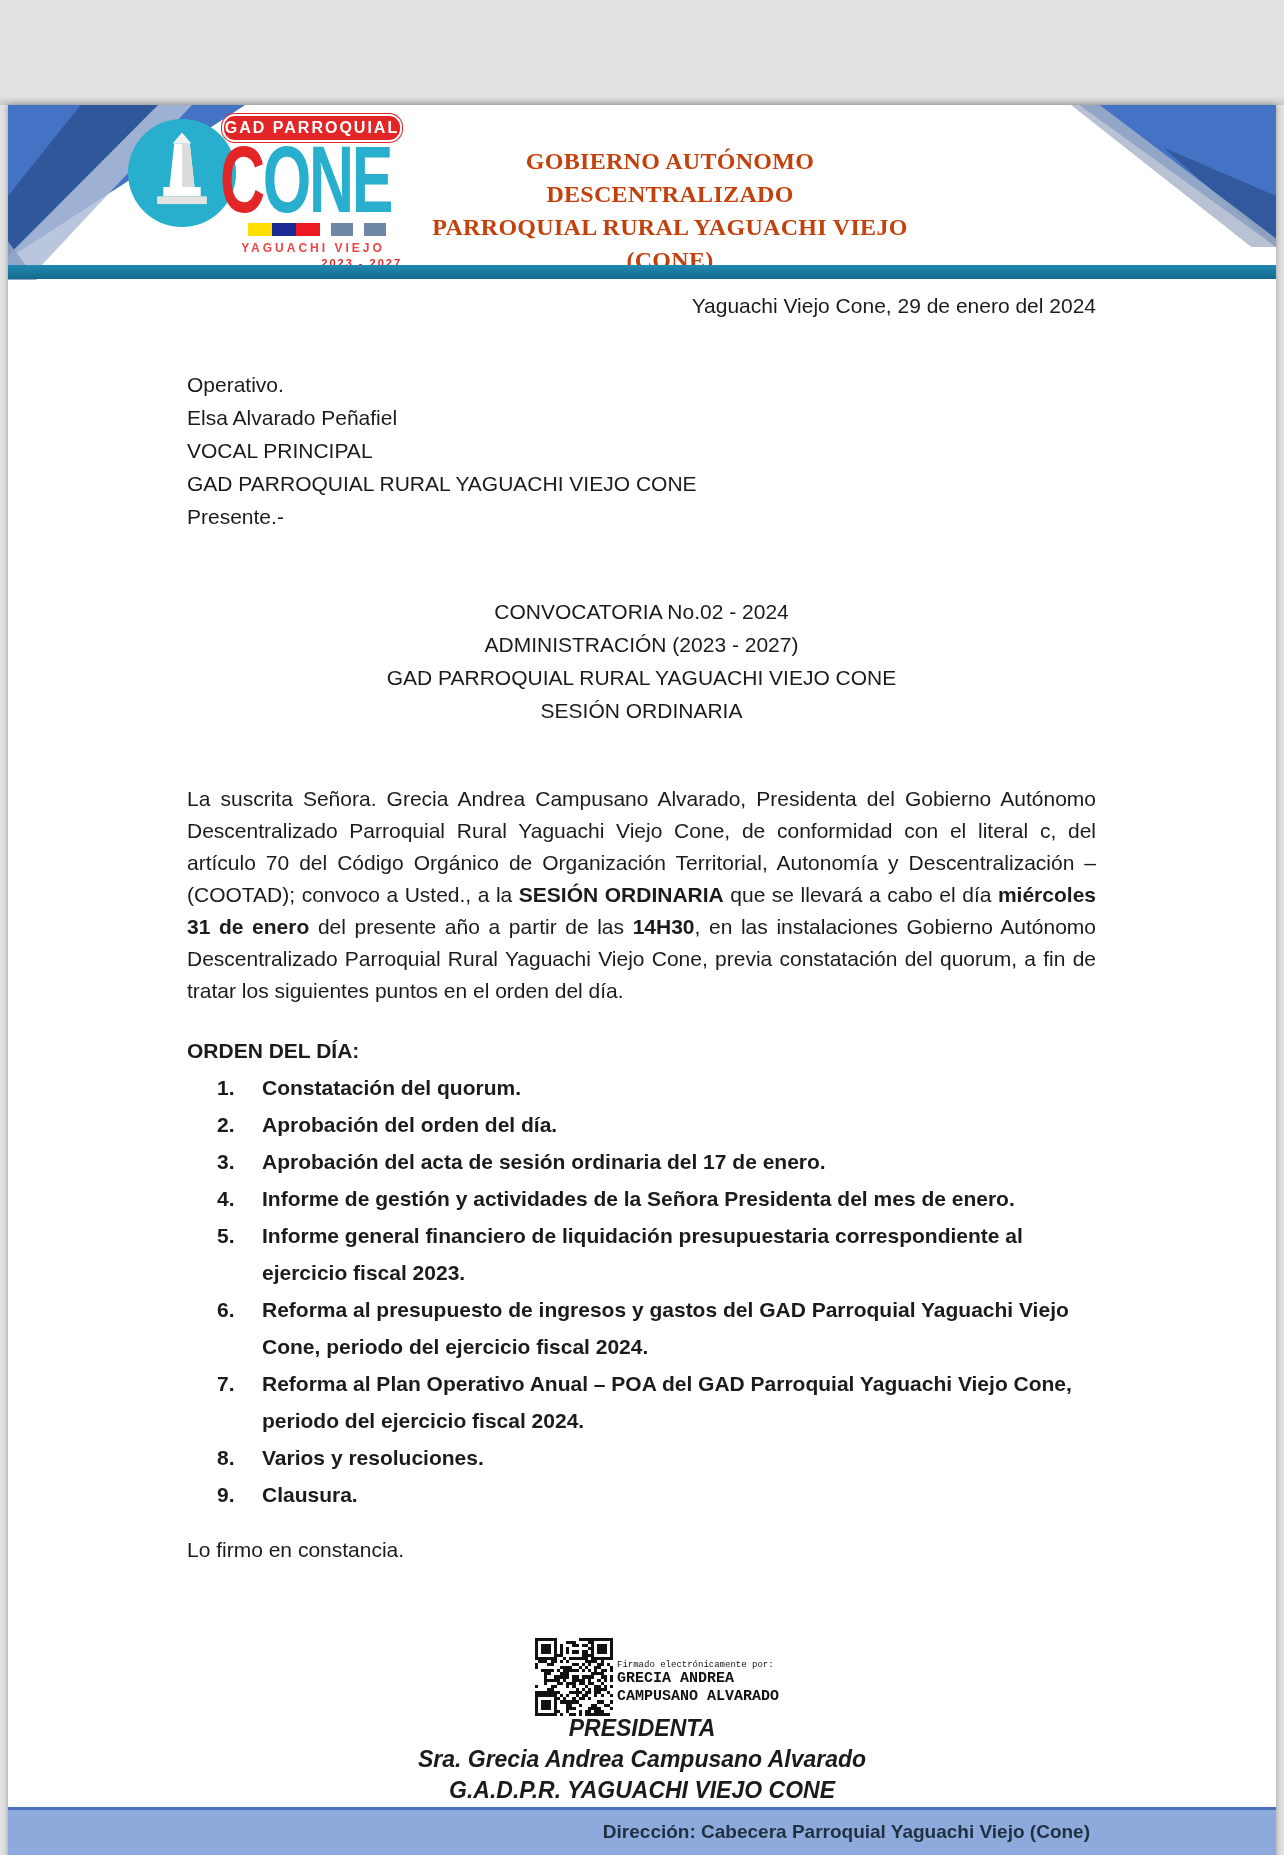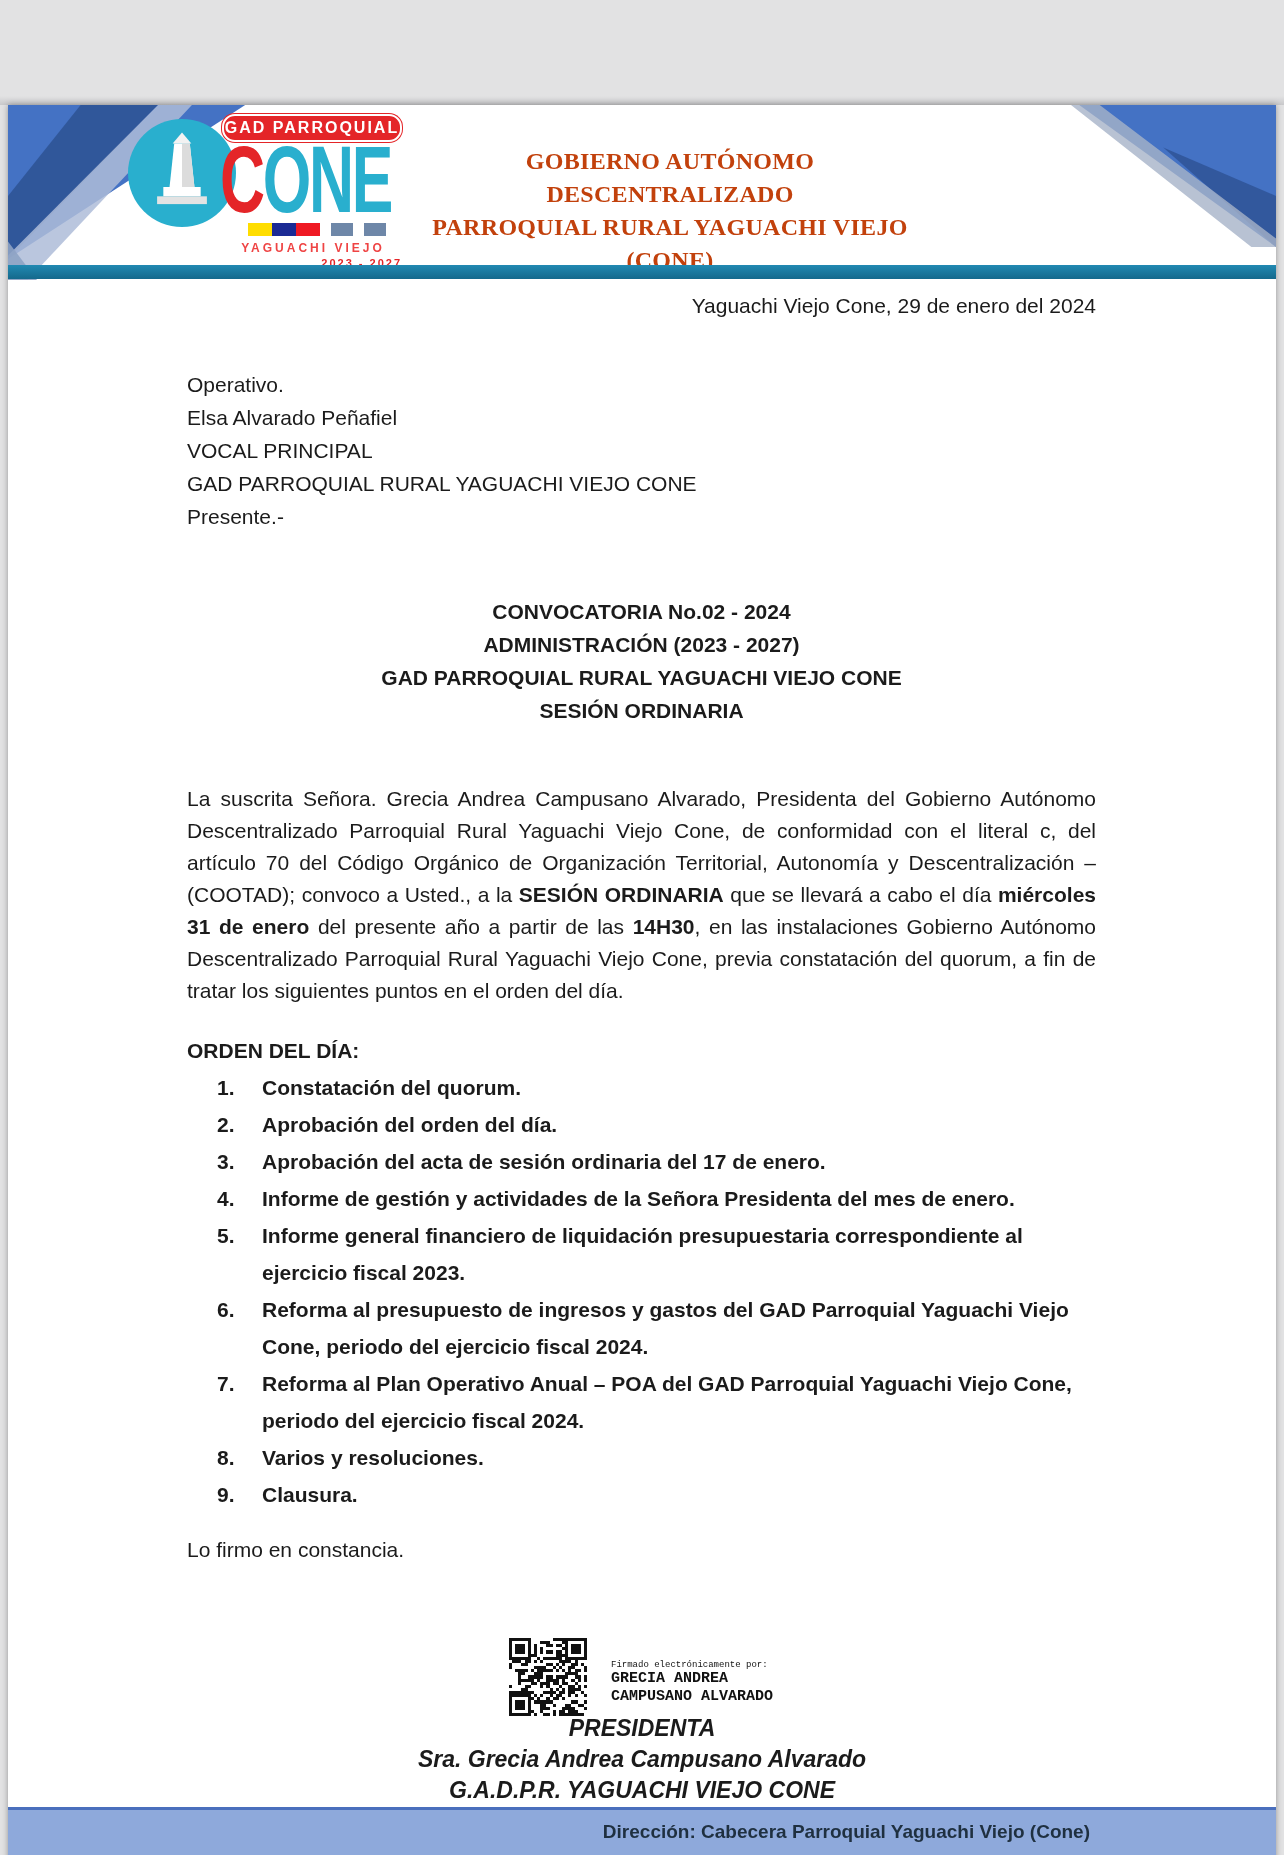--- a/index.html
+++ b/index.html
@@ -61,34 +61,34 @@
   .org-title{position:absolute;left:398px;top:40px;width:528px;text-align:center;
     font-family:"Liberation Serif",serif;font-weight:bold;color:#c2410c;font-size:24px;
     line-height:33px;letter-spacing:.3px;}
 
   
   .txt{color:#1b1b1b;font-size:21px;}
   .date-line{position:absolute;left:0;top:188px;width:100%;box-sizing:border-box;
     padding-right:180px;text-align:right;line-height:26px;padding-left:45px;}
   .recipient{position:absolute;left:179px;top:263px;width:909px;line-height:33px;}
   .subject{position:absolute;left:179px;top:490px;width:909px;text-align:center;
-    font-weight:bold;line-height:33px;}
+    font-weight:normal;line-height:33px;}
   .letter-par{position:absolute;left:179px;top:678px;width:909px;text-align:justify;
     line-height:32px;}
   .letter-par .b{font-weight:bold;}
   .agenda{position:absolute;left:179px;top:927px;width:909px;line-height:37px;font-weight:bold;}
   .agenda-title{padding-left:0;}
   .agenda-list{}
   .oli{display:flex;margin-left:30px;}
   .oli .num{flex:none;width:45px;}
   .oli .itxt{flex:1;padding-right:0;}
   .closing{position:absolute;left:179px;top:1432px;width:909px;line-height:26px;}
 
   
-  .stamp{position:absolute;left:501px;top:1533px;display:flex;gap:20px;}
+  .stamp{position:absolute;left:527px;top:1533px;display:flex;}
   .qr{width:78px;height:78px;background:#fff;display:grid;
     grid-template-columns:repeat(25,1fr);grid-template-rows:repeat(25,1fr);}
   .qr i{display:block;}
   .qr i.on{background:#111;}
   .stamp-text{margin-left:4px;margin-top:22px;font-family:"Liberation Mono","DejaVu Sans Mono",monospace;
     color:#111;white-space:nowrap;}
   .stamp-small{font-size:9px;line-height:10px;}
   .stamp-name{font-size:15px;line-height:18px;font-weight:bold;}
 
   .sig-block{position:absolute;left:0;top:1608px;width:100%;text-align:center;

